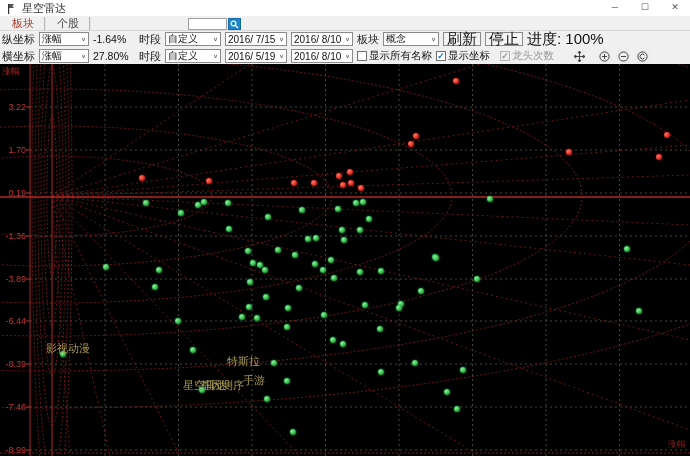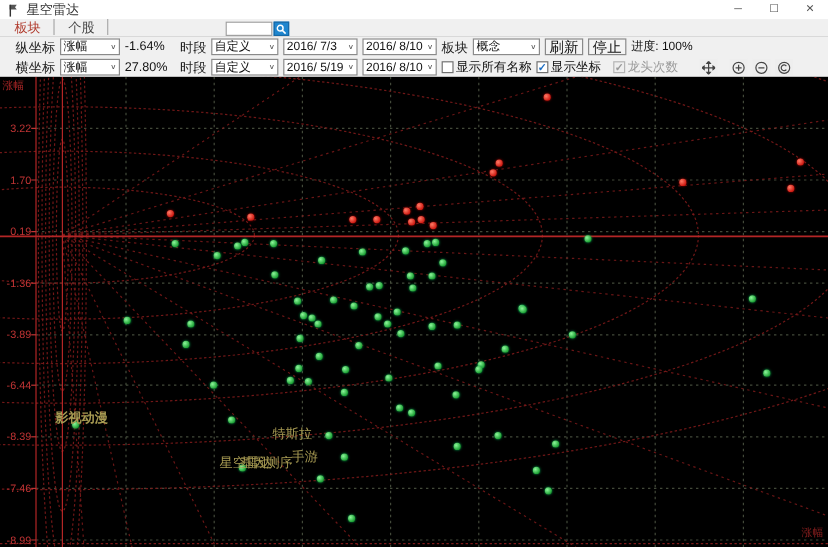--- a/index.html
+++ b/index.html
@@ -14,33 +14,33 @@
   .win-btn { width:30px; height:16px; text-align:center; line-height:15px; font-size:9px; color:#555; cursor:default; }
 
   .tabbar { position:absolute; top:16px; left:0; width:690px; height:15px; background:#f0f0f0; border-bottom:1px solid #d9d9d9; display:flex; align-items:center; }
   .tab { font-size:11px; padding:0 8px; }
   .tab.active { color:#b03a2c; margin-left:4px; }
   .tab.inactive { color:#444; }
   .tab-sep { color:#999; font-size:11px; }
   .searchbox { position:absolute; left:188px; top:2px; width:39px; height:12px; border:1px solid #a0a0a0; background:#fff; font-size:9px; padding:0 2px; }
   .search-btn { position:absolute; left:228px; top:2px; width:13px; height:12px; background:#1e86cf; border:1px solid #1668a5; display:flex; align-items:center; justify-content:center; }
 
-  .toolrow { position:absolute; left:0; width:690px; height:16px; display:flex; align-items:center; padding-left:13px; gap:4px; background:#f0f0f0; white-space:nowrap; }
+  .toolrow { position:absolute; left:0; width:690px; height:16px; display:flex; align-items:center; padding-left:2px; gap:4px; background:#f0f0f0; white-space:nowrap; }
   #row1 { top:31px; }
   #row2 { top:48px; }
   .lbl { font-size:11px; color:#222; }
   .combo { height:14px; background:#fff; border:1px solid #8a8a8a; display:inline-flex; align-items:center; font-size:10px; padding:0 2px; color:#111; }
   .combo .cval { flex:1; overflow:hidden; }
   .combo .arr { font-size:7px; color:#555; margin-left:3px; transform:scaleY(.8); }
   .combo.w1 { width:50px; }
   .combo.w2 { width:56px; }
   .combo.wd { width:62px; }
   .pct { font-size:10.5px; width:42px; color:#111; }
-  .tbtn { height:14px; border:1px solid #8a8a8a; background:#f4f4f4; font-size:12px; padding:0 3px; line-height:12px; color:#111; }
-  .progress { font-size:10px; color:#111; }
+  .tbtn { height:14px; border:1px solid #8a8a8a; background:#f4f4f4; font-size:15px; padding:0 3px; line-height:12px; color:#111; }
+  .progress { font-size:15px; color:#111; }
 
   .cb { display:inline-flex; align-items:center; gap:2px; font-size:10.5px; color:#111; }
   .cb .box { width:10px; height:10px; border:1px solid #707070; background:#fff; display:inline-flex; align-items:center; justify-content:center; font-size:9px; line-height:9px; color:#1e6fc4; }
   .cb.checked .box::after { content:"✓"; font-weight:bold; }
   .cb.disabled { color:#9a9a9a; }
   .cb.disabled .box { border-color:#b5b5b5; background:#eee; color:#9a9a9a; }
 
   .iconbtn { width:15px; height:14px; border:1px solid transparent; display:inline-flex; align-items:center; justify-content:center; background:#eee; }
   .iconbtn svg { display:block; }
 
@@ -90,21 +90,21 @@
       <span class="cval">涨幅</span>
       <span class="arr">∨</span>
     </span>
   <span class="pct">-1.64%</span>
   <span class="lbl">时段</span>
   <span class="combo w2">
       <span class="cval">自定义</span>
       <span class="arr">∨</span>
     </span>
   <span class="combo wd">
-      <span class="cval">2016/ 7/3</span>
+      <span class="cval">2016/ 7/15</span>
       <span class="arr">∨</span>
     </span>
   <span class="combo wd">
       <span class="cval">2016/ 8/10</span>
       <span class="arr">∨</span>
     </span>
   <span class="lbl">板块</span>
   <span class="combo w2">
       <span class="cval">概念</span>
       <span class="arr">∨</span>
@@ -324,18 +324,18 @@
     <div class="ytick" style="left: 0px; top: 86px;">1.70</div>
     <div class="ytick" style="left: 0px; top: 129px;">0.19</div>
     <div class="ytick" style="left: 0px; top: 172px;">-1.36</div>
     <div class="ytick" style="left: 0px; top: 215px;">-3.89</div>
     <div class="ytick" style="left: 0px; top: 257px;">-6.44</div>
     <div class="ytick" style="left: 0px; top: 300px;">-8.39</div>
     <div class="ytick" style="left: 0px; top: 343px;">-7.46</div>
     <div class="ytick" style="left: 0px; top: 386px;">-8.99</div>
     <div class="axis-title" style="left: 2px; top: 1px;">涨幅</div>
     <div class="axis-title" style="left: 668px; top: 374px; opacity: 0.8;">涨幅</div>
-    <div class="note" style="left: 46px; top: 277px; font-weight: bold;">影视动漫</div>
+    <div class="note" style="left: 46px; top: 277px;">影视动漫</div>
     <div class="note" style="left: 227px; top: 290px;">特斯拉</div>
     <div class="note" style="left: 243px; top: 309px;">手游</div>
     <div class="note" style="left: 183px; top: 314px;">星空雷达</div>
     <div class="note" style="left: 200px; top: 314px;">基因测序</div>
   </div>
 
 </body></html>

